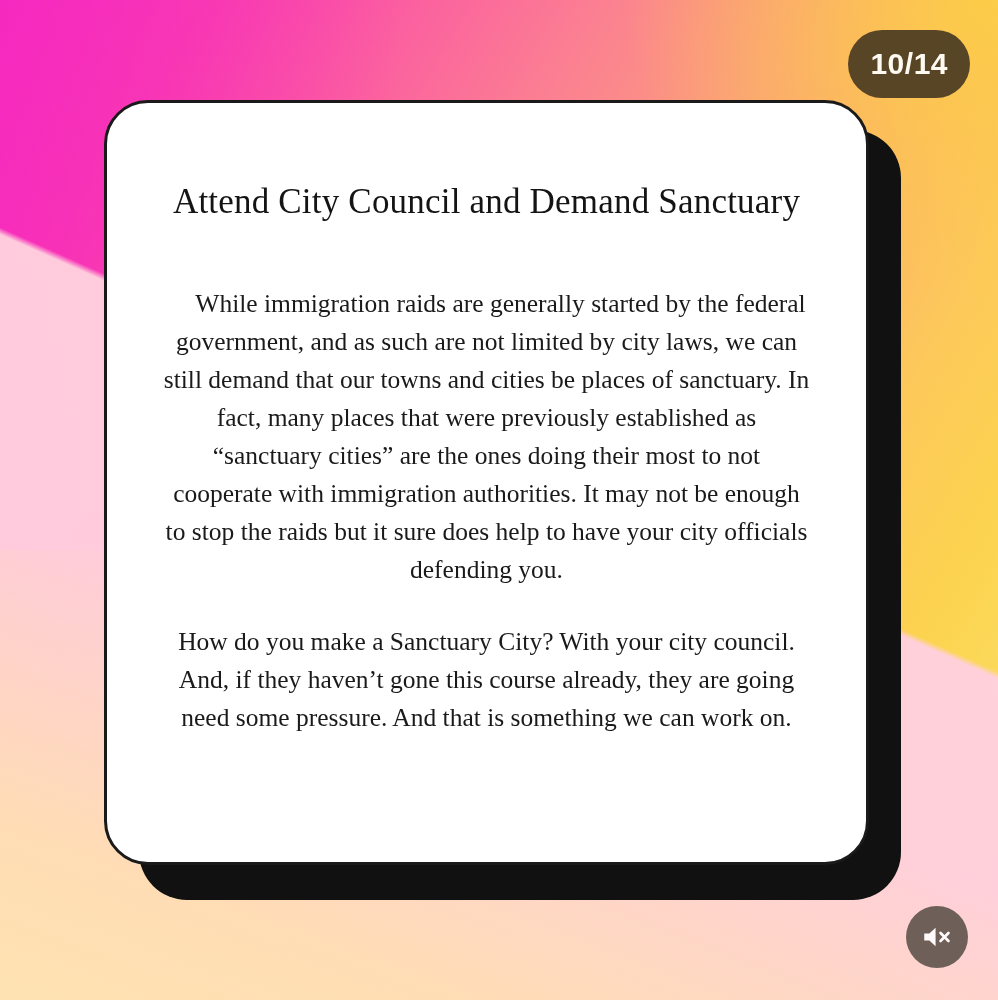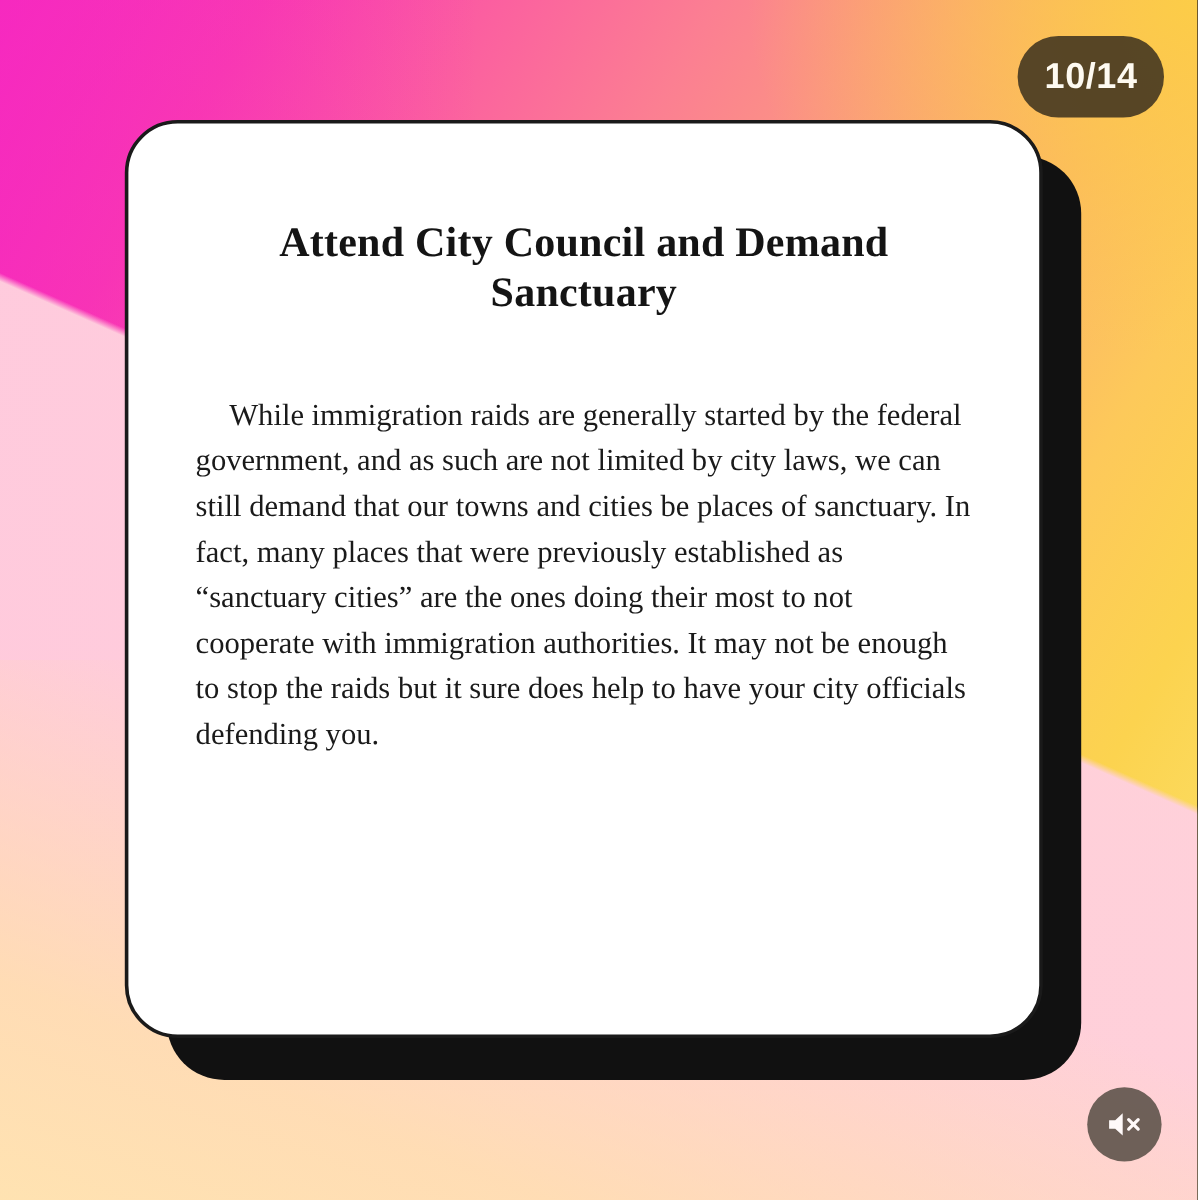--- a/index.html
+++ b/index.html
@@ -112,34 +112,35 @@
     background: #ffffff;
     border: 3px solid #1a1a1a;
     border-radius: 44px;
     box-sizing: border-box;
     padding: 78px 56px 40px 56px;
     overflow: hidden;
   }
 
   .card-title {
     font-family: "Liberation Serif", serif;
-    font-weight: bold;
+    font-weight: normal;
     font-size: 35px;
     line-height: 1.2;
     color: #141414;
     text-align: center;
     margin: 0 0 62px 0;
     letter-spacing: 0.2px;
   }
 
   .card-body p {
     font-family: "Liberation Serif", serif;
     font-size: 25.5px;
     line-height: 38px;
     color: #1a1a1a;
+    text-align: center;
     margin: 0 0 34px 0;
     text-indent: 0;
   }
   .card-body p:last-child {
     margin-bottom: 0;
   }
   .card-body p.indented::first-line {
     
   }
   .card-body p.indented {
@@ -180,20 +181,21 @@
     <span>10/14</span>
   </div>
 
   <div class="card-shadow"></div>
 
   <div class="card">
     <h1 class="card-title">Attend City Council and Demand Sanctuary</h1>
 
     <div class="card-body">
       <p class="indented">While immigration raids are generally started by the federal government, and as such are not limited by city laws, we can still demand that our towns and cities be places of sanctuary.  In fact, many places that were previously established as “sanctuary cities” are the ones doing their most to not cooperate with immigration authorities.  It may not be enough to stop the raids but it sure does help to have your city officials defending you.</p>
+      <p>How do you make a Sanctuary City?  With your city council.  And, if they haven’t gone this course already, they are going need some pressure.  And that is something we can work on.</p>
     </div>
   </div>
 
   <div class="mute-button" title="Unmute">
     <span>
       <svg width="34" height="34" viewBox="0 0 24 24" aria-hidden="true">
         <path d="M3 9.5v5h3.6L11 18.6V5.4L6.6 9.5H3z" fill="#ffffff"></path>
         <path d="M14.5 9.2l5.6 5.6M20.1 9.2l-5.6 5.6" stroke="#ffffff" stroke-width="1.9" stroke-linecap="round"></path>
       </svg>
     </span>

